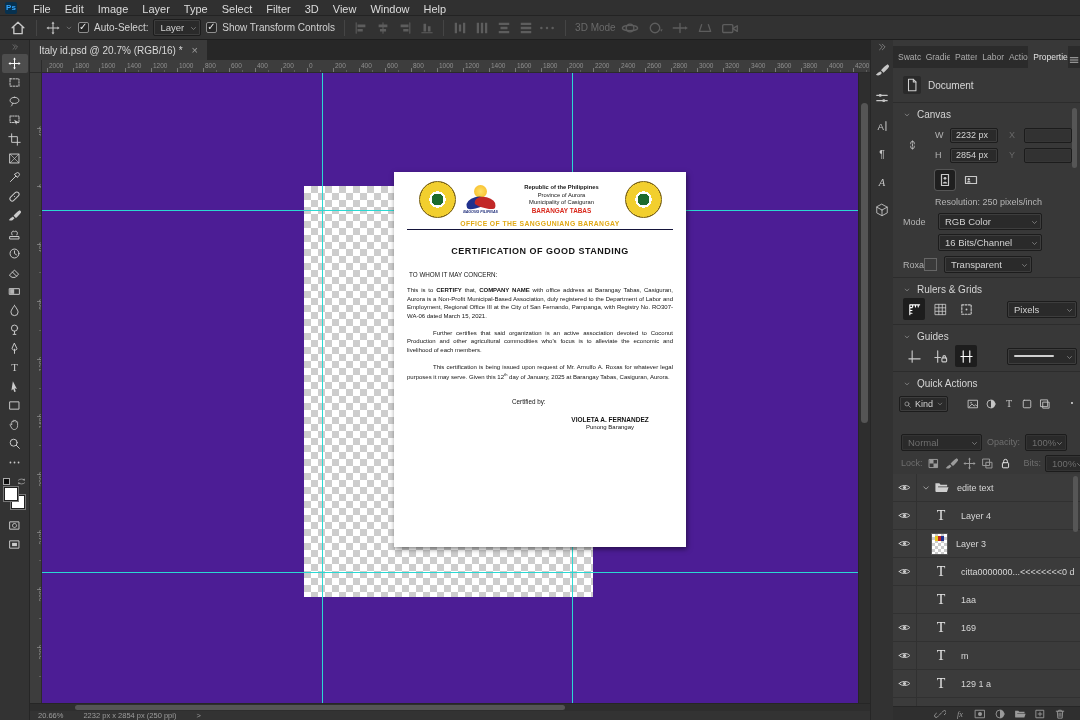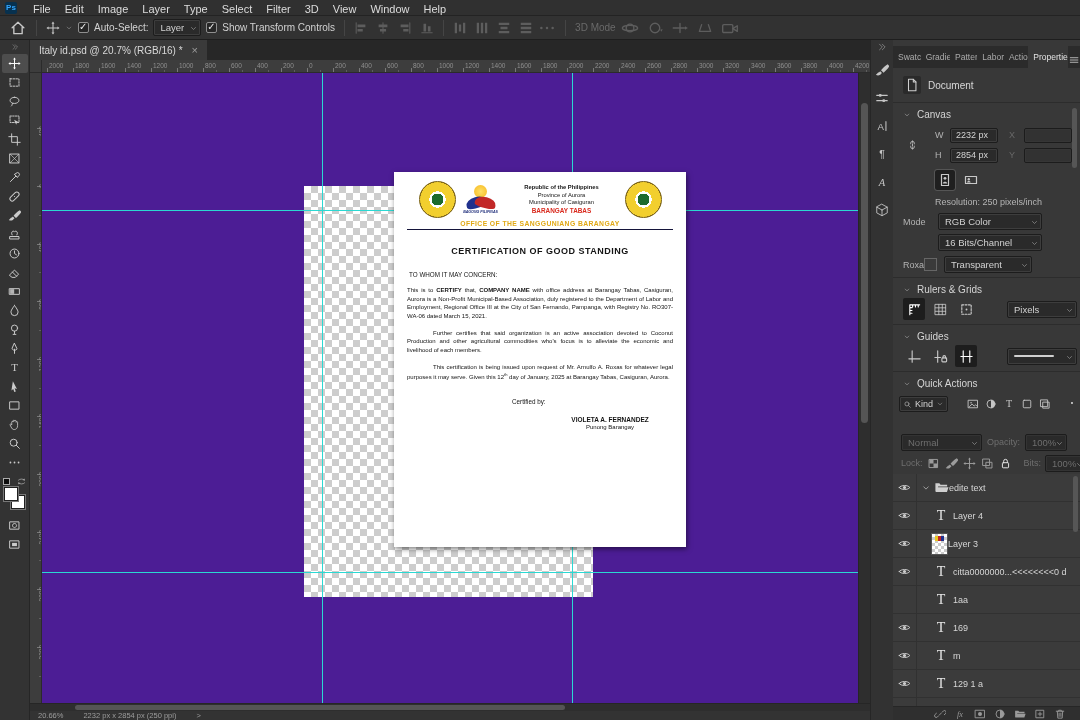--- a/index.html
+++ b/index.html
@@ -159,21 +159,21 @@
 .lockic.hot{color:#e6e6e6}
 #llist{position:absolute;left:0;top:86px;width:187px;height:232px;overflow:hidden}
 .lrow{height:28px;border-bottom:1px solid #313131;display:flex;align-items:center;background:#3b3b3b}
 .eyecell{width:24px;height:28px;border-right:1px solid #313131;display:flex;align-items:center;justify-content:center;color:#cfcfcf;flex:none}
 .eyecell .i{width:13px;height:13px}
 .lchev{width:10px;height:10px;color:#b9b9b9;margin-left:4px}
 .lfold{width:15px;height:15px;color:#cfcfcf;margin-left:3px}
 .tthumb{width:24px;text-align:center;font-family:"Liberation Serif",serif;font-size:14px;color:#e8e8e8;margin-left:12px;flex:none}
 .imgthumb{width:17px;height:22px;margin-left:14px;flex:none;position:relative;border:1px solid #555;background-color:#fff;background-image:linear-gradient(45deg,#ccc 25%,transparent 25%,transparent 75%,#ccc 75%),linear-gradient(45deg,#ccc 25%,transparent 25%,transparent 75%,#ccc 75%);background-size:6px 6px;background-position:0 0,3px 3px}
 .imgthumb::after{content:"";position:absolute;left:3px;top:2px;width:9px;height:5px;background:linear-gradient(90deg,#e8c821 33%,#c22827 33% 66%,#20318d 66%)}
-.lname{font-size:9px;color:#d6d6d6;white-space:nowrap;overflow:hidden}
+.lname{font-size:9px;color:#d6d6d6;margin-left:8px;white-space:nowrap;overflow:hidden}
 #lbottom{position:absolute;left:0;top:318px;width:187px;height:14px;background:#2f2f2f;border-top:1px solid #262626;display:flex;align-items:center;justify-content:flex-end;gap:8px;padding-right:14px}
 .bic{width:12px;height:12px;color:#9a9a9a}
 #lscroll{position:absolute;right:1px;top:88px;width:6px;height:228px}
 #lscroll .thumb{position:absolute;left:0;top:0;width:5px;height:56px;background:#565656;border-radius:3px}
 </style>
 </head>
 <body>
 
 <div id="app">
 

